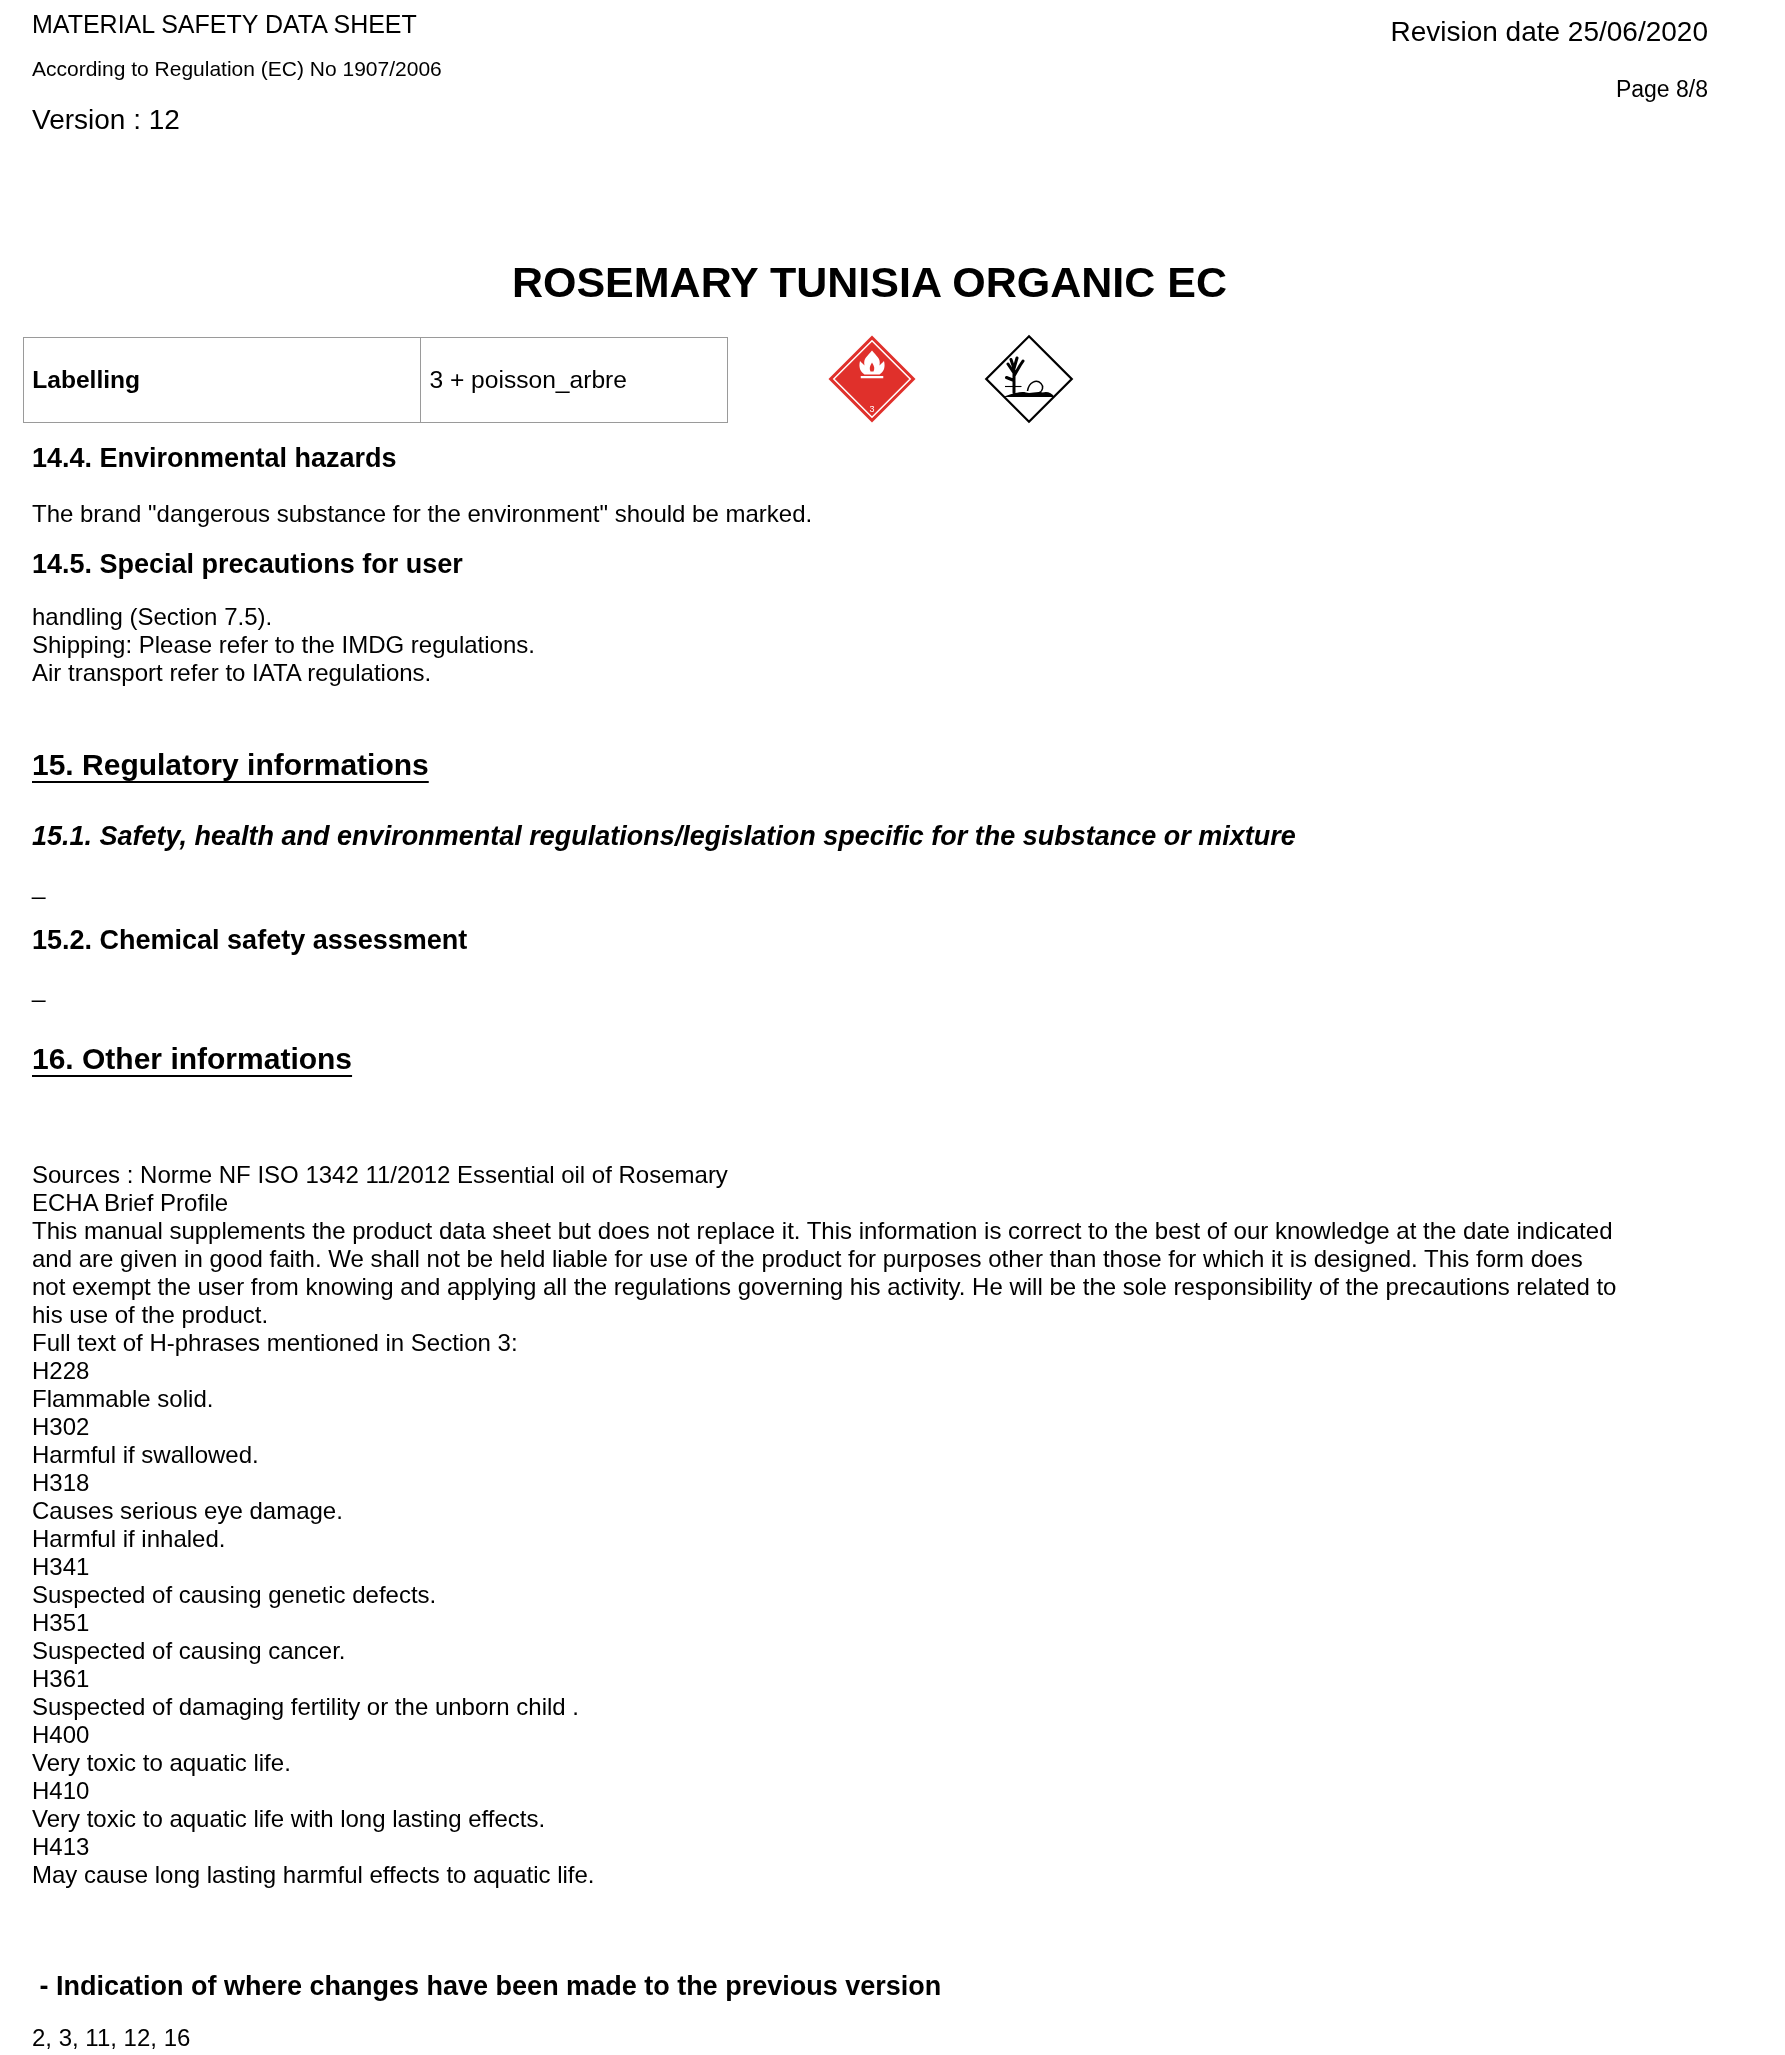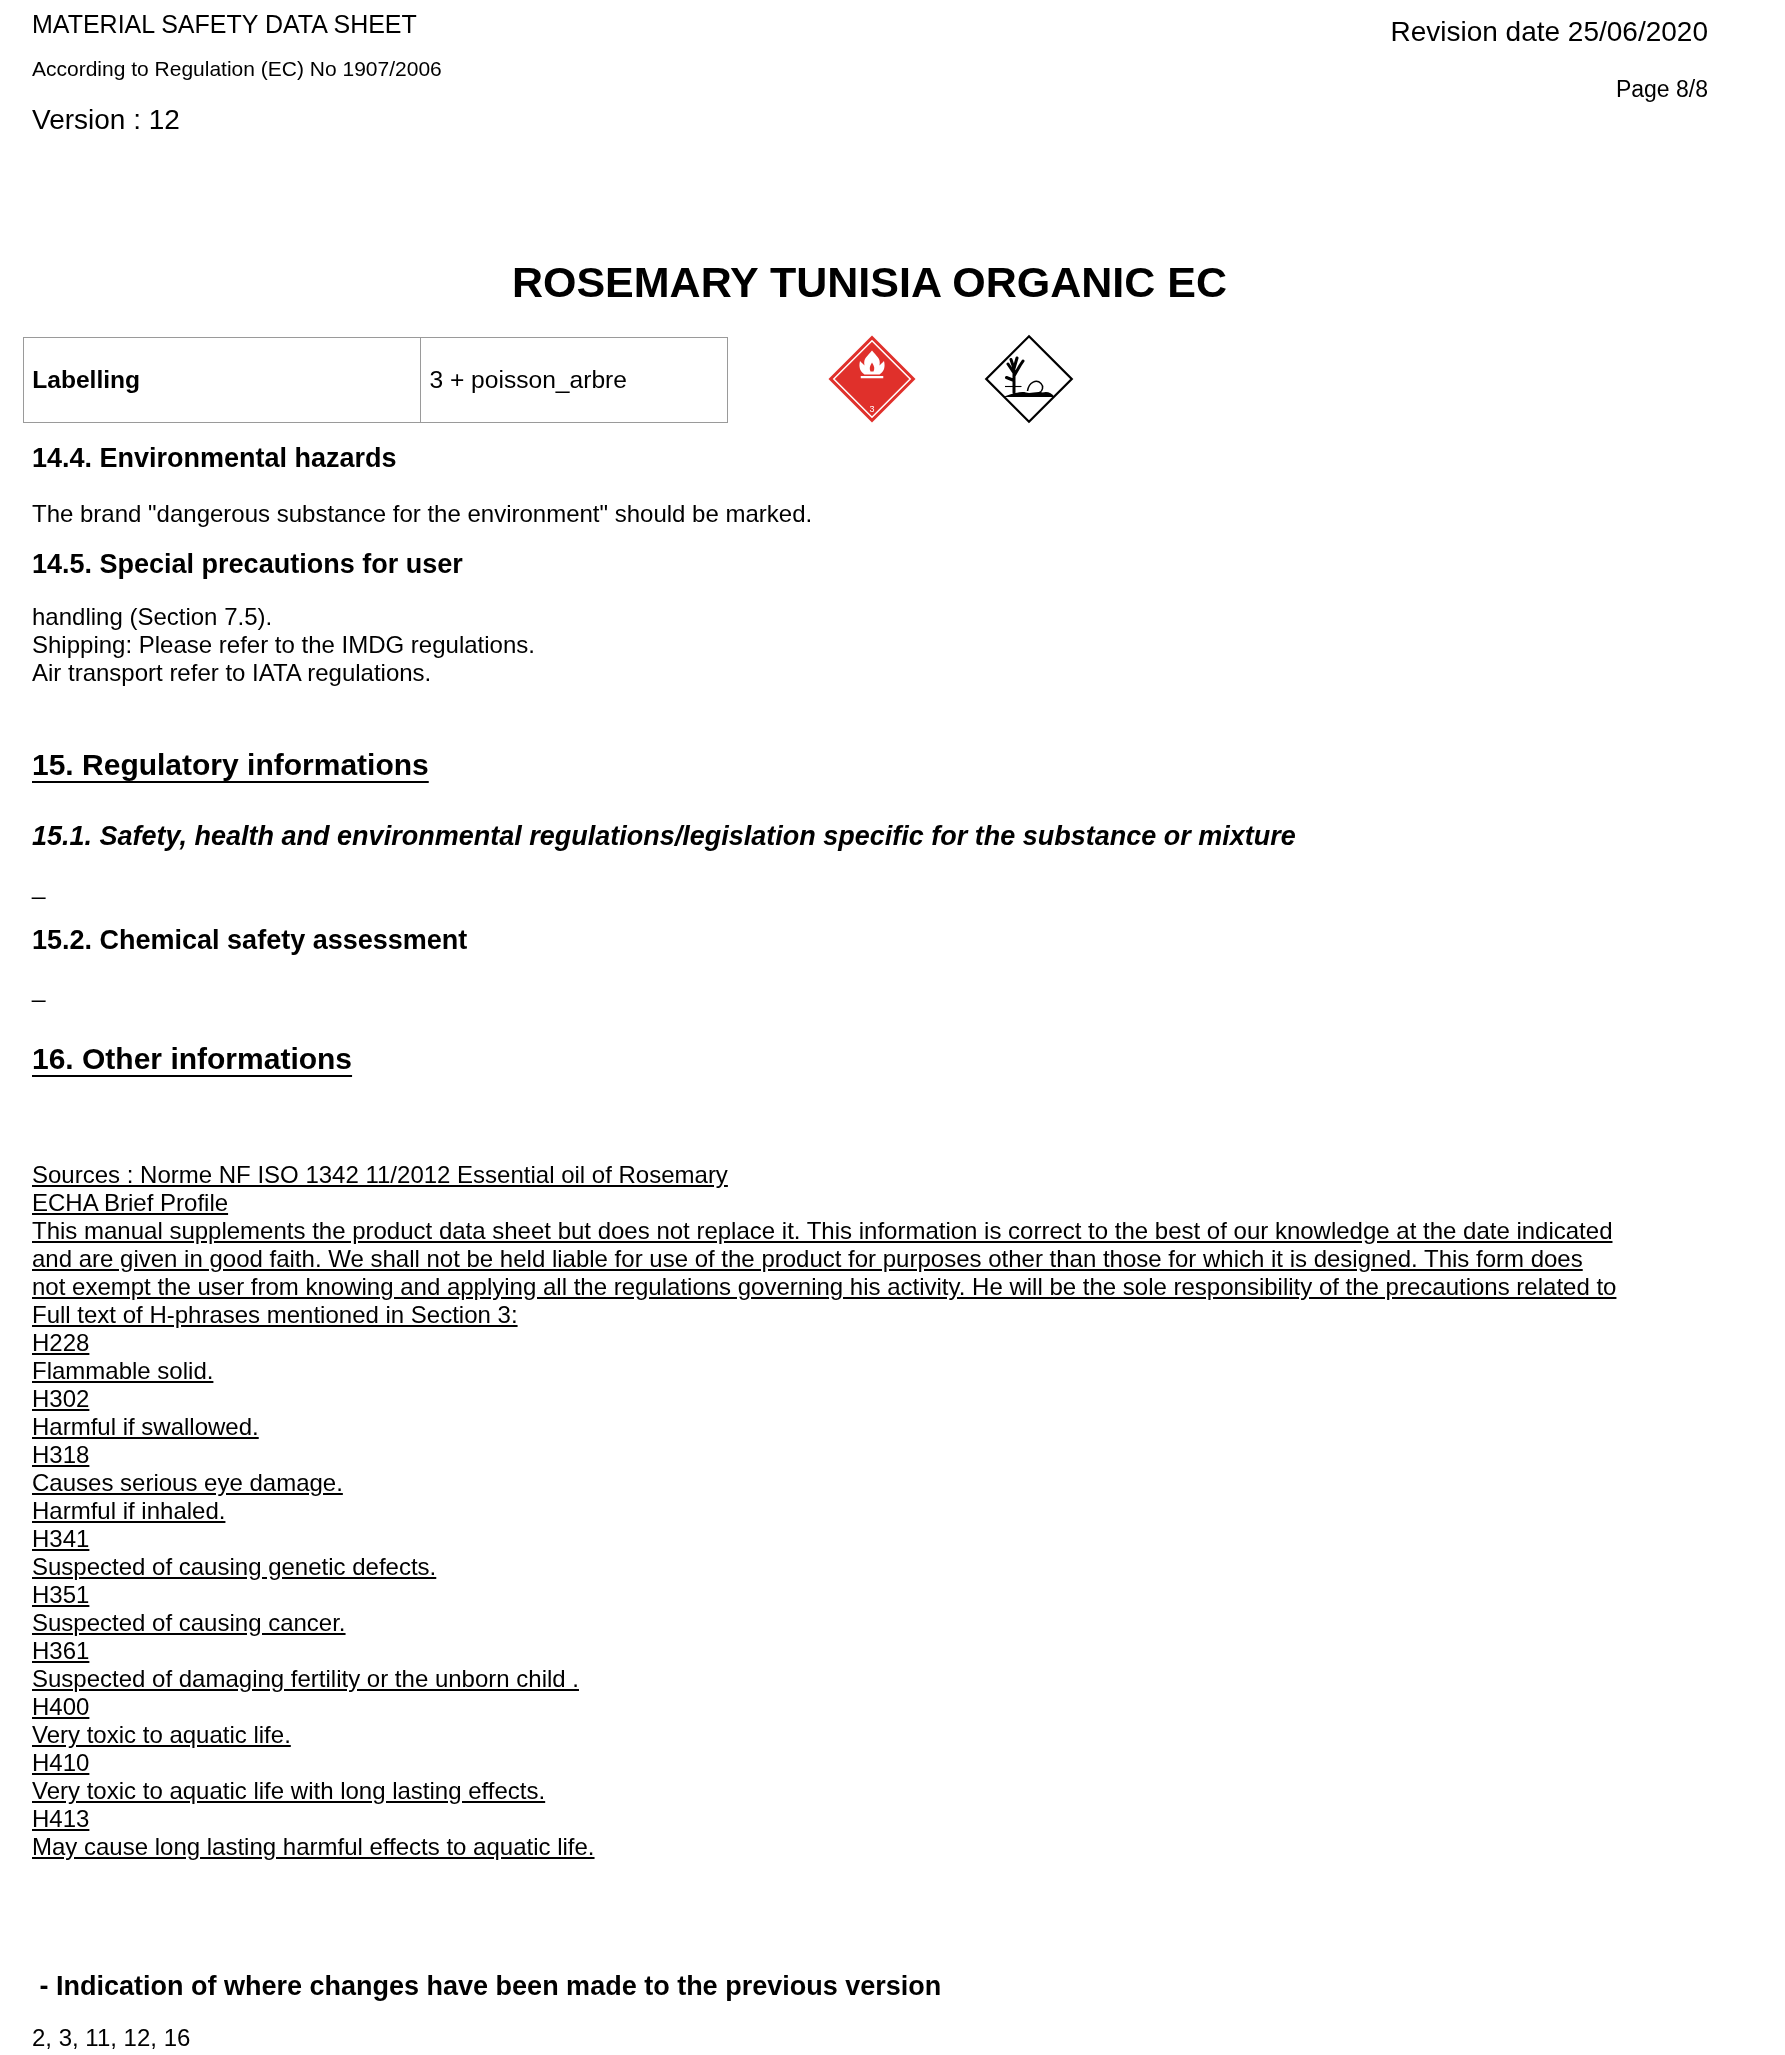--- a/index.html
+++ b/index.html
@@ -76,26 +76,27 @@
   <div>Air transport refer to IATA regulations.</div>
 </div>
 
 <div class="abs h1" style="top:748px;">15. Regulatory informations</div>
 <div class="abs h2" style="top:821px;font-style:italic;">15.1. Safety, health and environmental regulations/legislation specific for the substance or mixture</div>
 <div class="abs p" style="top:872px;">_</div>
 <div class="abs h2" style="top:925px;">15.2. Chemical safety assessment</div>
 <div class="abs p" style="top:975px;">_</div>
 
 <div class="abs h1" style="top:1042px;">16. Other informations</div>
-<div class="abs p lines" style="top:1161px;text-decoration:underline;">
+<div class="abs p lines" style="top:1161px;">
   <div>Sources : Norme NF ISO 1342 11/2012 Essential oil of Rosemary</div>
   <div>ECHA Brief Profile</div>
   <div>This manual supplements the product data sheet but does not replace it. This information is correct to the best of our knowledge at the date indicated</div>
   <div>and are given in good faith. We shall not be held liable for use of the product for purposes other than those for which it is designed. This form does</div>
   <div>not exempt the user from knowing and applying all the regulations governing his activity. He will be the sole responsibility of the precautions related to</div>
+  <div>his use of the product.</div>
   <div>Full text of H-phrases mentioned in Section 3:</div>
   <div>H228</div>
   <div>Flammable solid.</div>
   <div>H302</div>
   <div>Harmful if swallowed.</div>
   <div>H318</div>
   <div>Causes serious eye damage.</div>
   <div>Harmful if inhaled.</div>
   <div>H341</div>
   <div>Suspected of causing genetic defects.</div>

